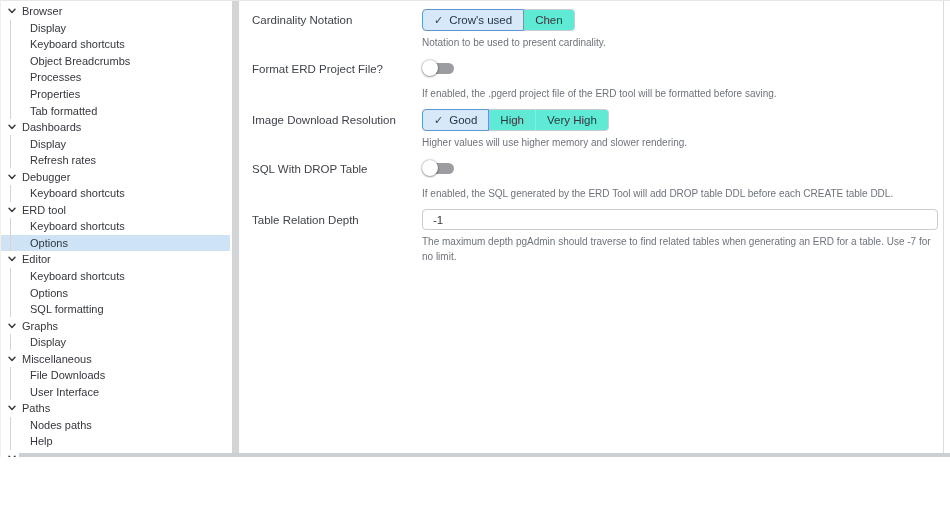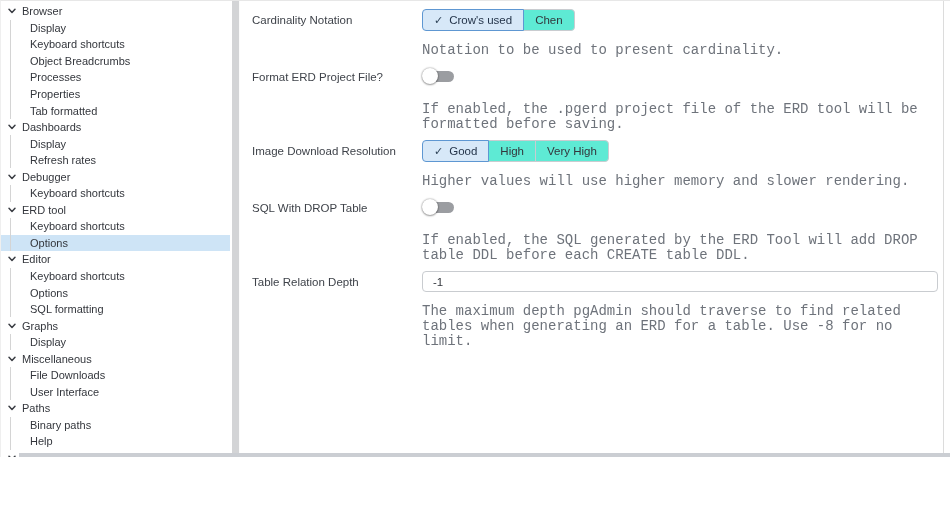--- a/index.html
+++ b/index.html
@@ -26,21 +26,21 @@
 
   
   .panel { flex:1; min-width:0; background:#fff; border-right:1px solid #dcdcdc;
            padding:8px 5px 0 12px; }
   .gutter { width:6px; flex:none; background:#fff; }
 
   .prow { display:flex; margin-bottom:8px; }
   .plabel { width:170px; flex:none; font-size:11.5px; line-height:15px;
             color:#3f434a; padding-top:4px; }
   .pcontrol { flex:1; min-width:0; }
-  .phelp { margin-top:12px; font-size:14px; line-height:15px; color:#6e737b;font-family:Liberation Mono, monospace; }
+  .phelp { margin-top:4px; font-size:10px; line-height:15px; color:#6e737b; }
 
   .btn-group { display:inline-flex; }
   .gbtn { height:22px; padding:0 11px; font-size:11.5px; font-family:inherit;
           background:#5eead4; border:1px solid #c9ccd0; color:#33363c; cursor:pointer;
           display:inline-flex; align-items:center; }
   .gbtn + .gbtn { margin-left:-1px; }
   .gbtn:first-child { border-radius:4px 0 0 4px; }
   .gbtn:last-child { border-radius:0 4px 4px 0; }
   .gbtn.selected { background:#d7e8f8; border-color:#5e97d2; color:#24344a;
                    position:relative; z-index:1; }
@@ -196,21 +196,21 @@
         <div class="tree-row top">
           <span class="chevron">
             <svg width="10" height="10" viewBox="0 0 10 10">
               <path d="M2 3.2 L5 6.4 L8 3.2" fill="none" stroke="#3b3e44" stroke-width="1.5" stroke-linecap="round" stroke-linejoin="round"></path>
             </svg>
           </span>
           <span class="tlabel">Paths</span>
         </div>
         <div class="tree-row child">
           <span class="guide"></span>
-          <span class="tlabel">Binary paths</span>
+          <span class="tlabel">Nodes paths</span>
         </div>
         <div class="tree-row child">
           <span class="guide"></span>
           <span class="tlabel">Help</span>
         </div>
         <div class="tree-row top">
           <span class="chevron">
             <svg width="10" height="10" viewBox="0 0 10 10">
               <path d="M2 3.2 L5 6.4 L8 3.2" fill="none" stroke="#3b3e44" stroke-width="1.5" stroke-linecap="round" stroke-linejoin="round"></path>
             </svg>
@@ -285,21 +285,21 @@
           <span class="knob"></span>
         </div>
         <div class="phelp">If enabled, the SQL generated by the ERD Tool will add DROP table DDL before each CREATE table DDL.</div>
       </div>
     </div>
 
     <div class="prow">
       <div class="plabel">Table Relation Depth</div>
       <div class="pcontrol">
         <input class="text-input" type="text" value="-1" style="">
-        <div class="phelp">The maximum depth pgAdmin should traverse to find related tables when generating an ERD for a table. Use -8 for no limit.</div>
+        <div class="phelp">The maximum depth pgAdmin should traverse to find related tables when generating an ERD for a table. Use -7 for no limit.</div>
       </div>
     </div>
 
   </main>
 
   <div class="gutter"></div>
   <div class="bottom-strip"></div>
 </div>
 
 </body></html>

